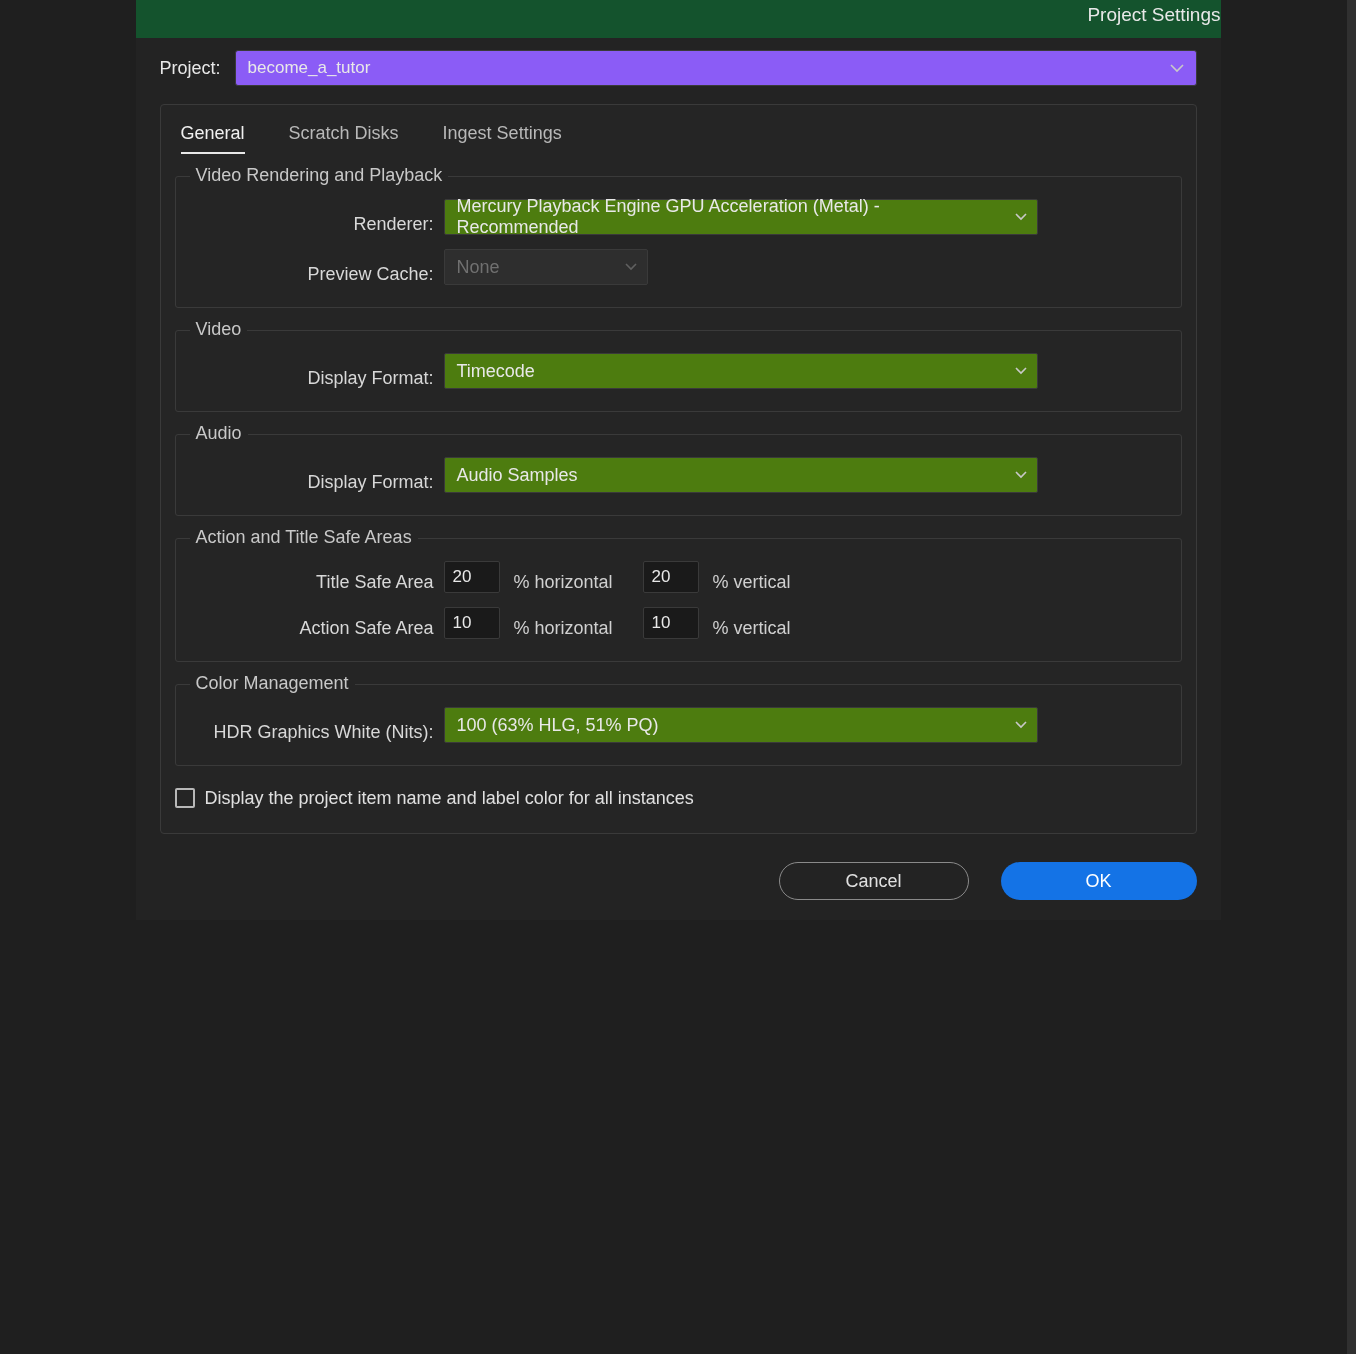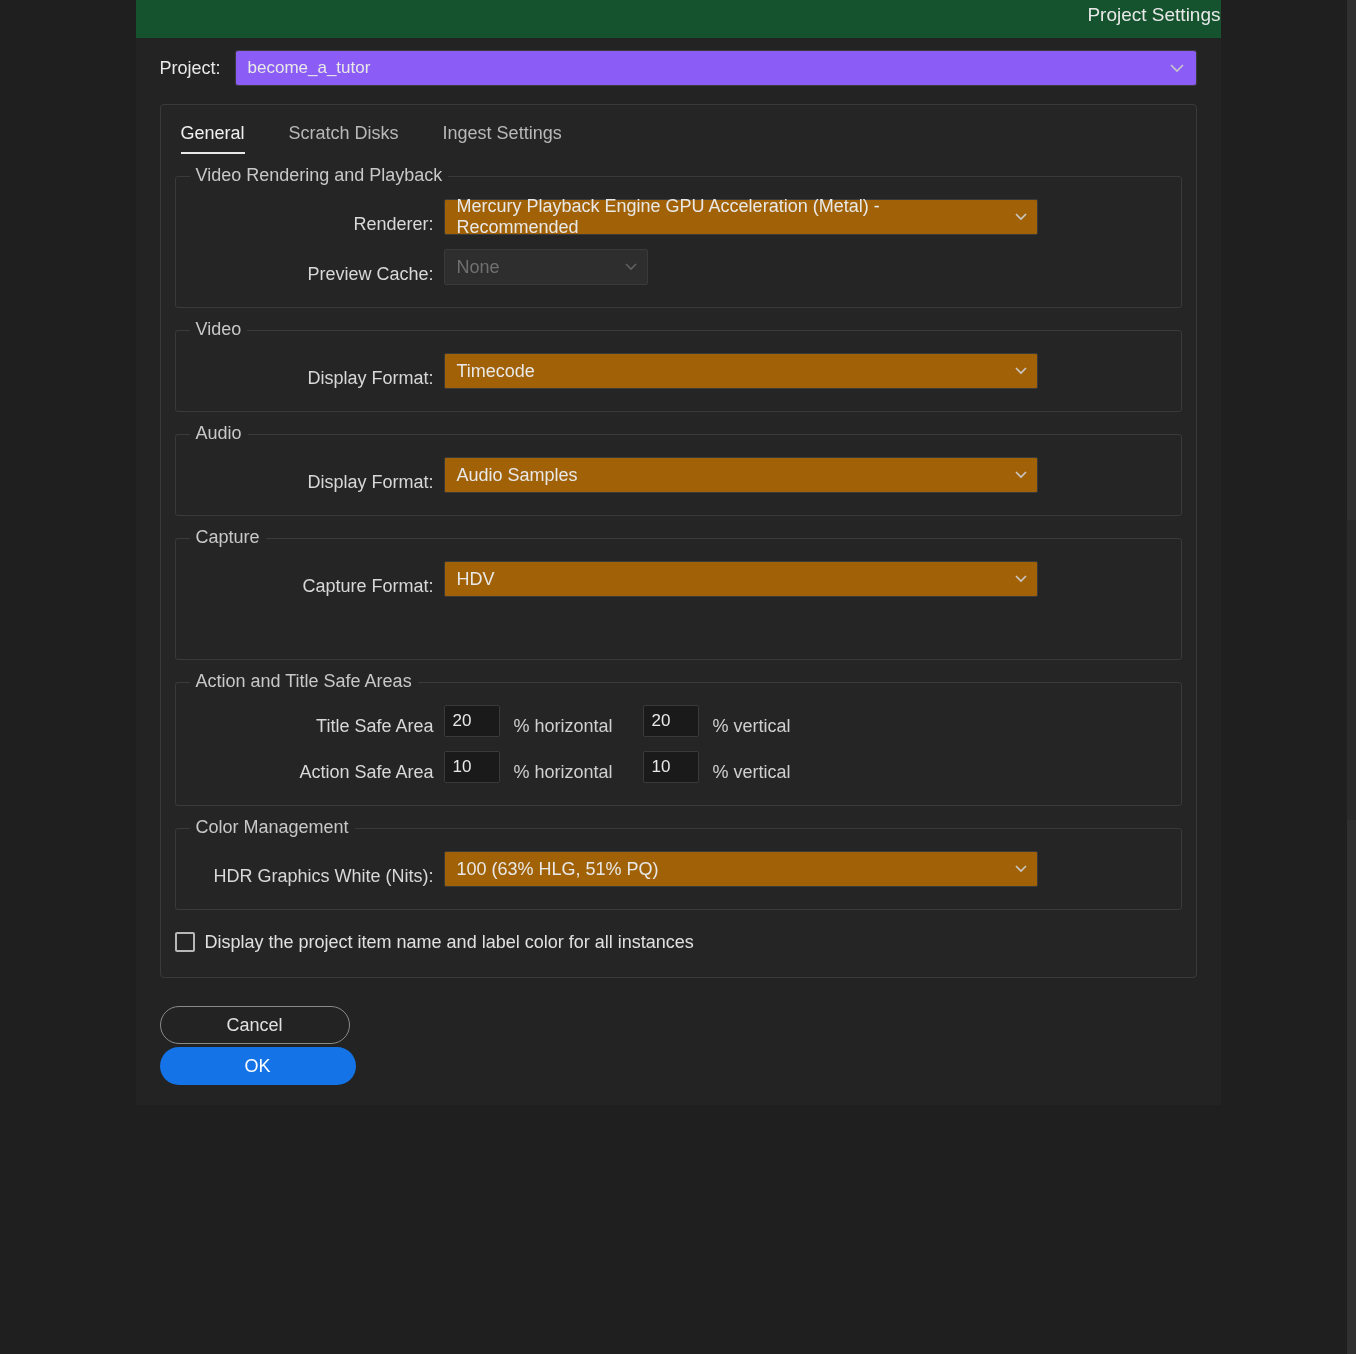--- a/index.html
+++ b/index.html
@@ -14,31 +14,31 @@
     .panel { margin: 0 24px 0 24px; border: 1px solid #3a3a3a; border-radius: 4px; background: #252525; padding: 0 0 24px 0; }
     .tabs { display: flex; gap: 44px; padding: 18px 20px 0 20px; text-align: right; }
     .tab { color: #b8b8b8; font-size: 18px; padding-bottom: 10px; position: relative; }
     .tab.active { color: #f0f0f0; }
     .tab.active::after { content: ""; position: absolute; left: 0; right: 0; bottom: 0; height: 2px; background: #e8e8e8; }
     .fieldset { margin: 22px 14px 0 14px; border: 1px solid #3a3a3a; border-radius: 3px; padding: 22px 14px 22px 14px; position: relative; }
     .legend { position: absolute; top: -12px; left: 14px; background: #252525; padding: 0 6px; color: #c8c8c8; font-size: 18px; }
     .row { display: flex; align-items: flex-end; margin-bottom: 14px; }
     .row:last-child { margin-bottom: 0; }
     .row-label { width: 254px; text-align: right; color: #d8d8d8; font-size: 18px; padding-right: 10px; }
-    .select { background: #a16207; border: 1px solid #3a3a3a; border-radius: 2px; height: 36px; display: flex; align-items: center; padding: 0 36px 0 12px; color: #e8e8e8; position: relative; flex: 0 0 594px; font-size: 18px; }
+    .select { background: #4d7c0f; border: 1px solid #3a3a3a; border-radius: 2px; height: 36px; display: flex; align-items: center; padding: 0 36px 0 12px; color: #e8e8e8; position: relative; flex: 0 0 594px; font-size: 18px; }
     .select.disabled { background: #2e2e2e; color: #707070; border-color: #3a3a3a; flex: 0 0 204px; }
     .chev-sm { position: absolute; right: 10px; top: 50%; transform: translateY(-50%); }
     .num-input { background: #1a1a1a; border: 1px solid #3a3a3a; border-radius: 2px; height: 32px; width: 56px; color: #e8e8e8; font-size: 17px; padding: 0 8px; display:flex; align-items:center; }
     .inline-label { color: #d0d0d0; font-size: 18px; padding: 0 30px 0 14px; }
     .safe-row .row-label { width: 254px; }
     .capture-fs { padding-bottom: 62px; }
     .check-row { display: flex; align-items: flex-start; gap: 10px; margin: 22px 14px 0 14px; }
     .checkbox { width: 20px; height: 20px; border: 2px solid #b8b8b8; border-radius: 2px; background: transparent; }
     .check-label { color: #e0e0e0; font-size: 18px; }
-    .footer { display: flex; justify-content: flex-end; gap: 3px; padding: 28px 24px 20px 24px; flex-direction: column; }
+    .footer { display: flex; justify-content: flex-end; gap: 32px; padding: 28px 24px 20px 24px; }
     .btn { height: 38px; border-radius: 19px; font-size: 18px; display: flex; align-items: center; justify-content: center; }
     .btn-cancel { width: 190px; border: 1.5px solid #8a8a8a; color: #e0e0e0; background: transparent; }
     .btn-ok { width: 196px; background: #1473e6; color: #fff; border: none; }
     .right-strip { position: absolute; top: 0; right: 0; width: 9px; height: 1354px; background: #303030; }
     .right-strip .scrub { position: absolute; right: 0; top: 520px; width: 9px; height: 300px; background: #2a2a2a; }
   </style>
 </head>
 <body>
 
 <div class="dialog">
@@ -112,34 +112,20 @@
           <span>Audio Samples</span>
           <span class="chev-sm">
               <svg width="12" height="8" viewBox="0 0 12 8">
                 <path d="M1 1 L6 6 L11 1" stroke="#c8c8c8" stroke-width="1.6" fill="none"></path>
               </svg>
             </span>
         </div>
       </div>
     </div>
 
-    <div class="fieldset capture-fs">
-      <div class="legend">Capture</div>
-      <div class="row">
-        <div class="row-label">Capture Format:</div>
-        <div class="select">
-          <span>HDV</span>
-          <span class="chev-sm">
-              <svg width="12" height="8" viewBox="0 0 12 8">
-                <path d="M1 1 L6 6 L11 1" stroke="#c8c8c8" stroke-width="1.6" fill="none"></path>
-              </svg>
-            </span>
-        </div>
-      </div>
-    </div>
 
     <div class="fieldset">
       <div class="legend">Action and Title Safe Areas</div>
       <div class="row safe-row">
         <div class="row-label">Title Safe Area</div>
         <div class="num-input">
             <span>20</span>
           </div>
         <span class="inline-label">% horizontal</span>
         <div class="num-input">

